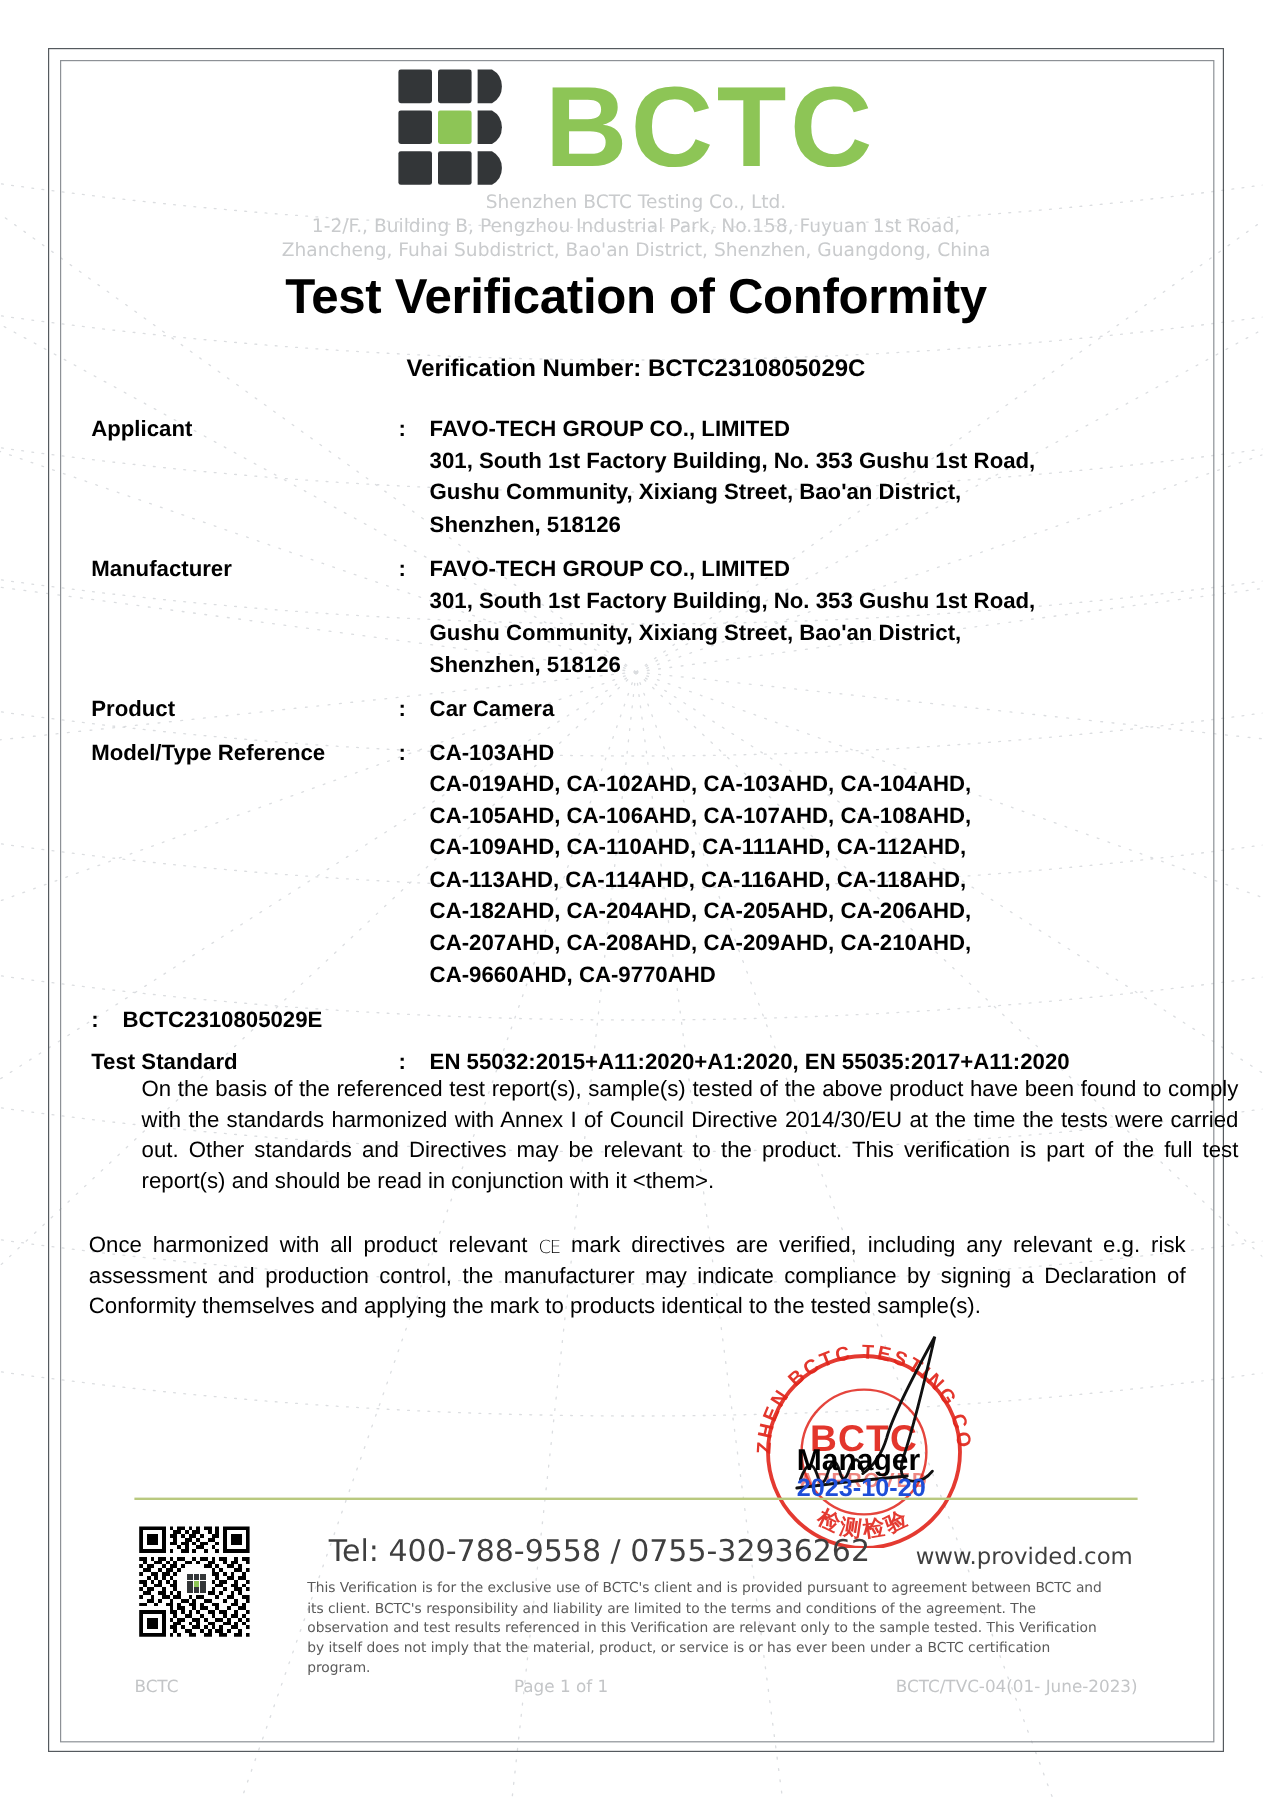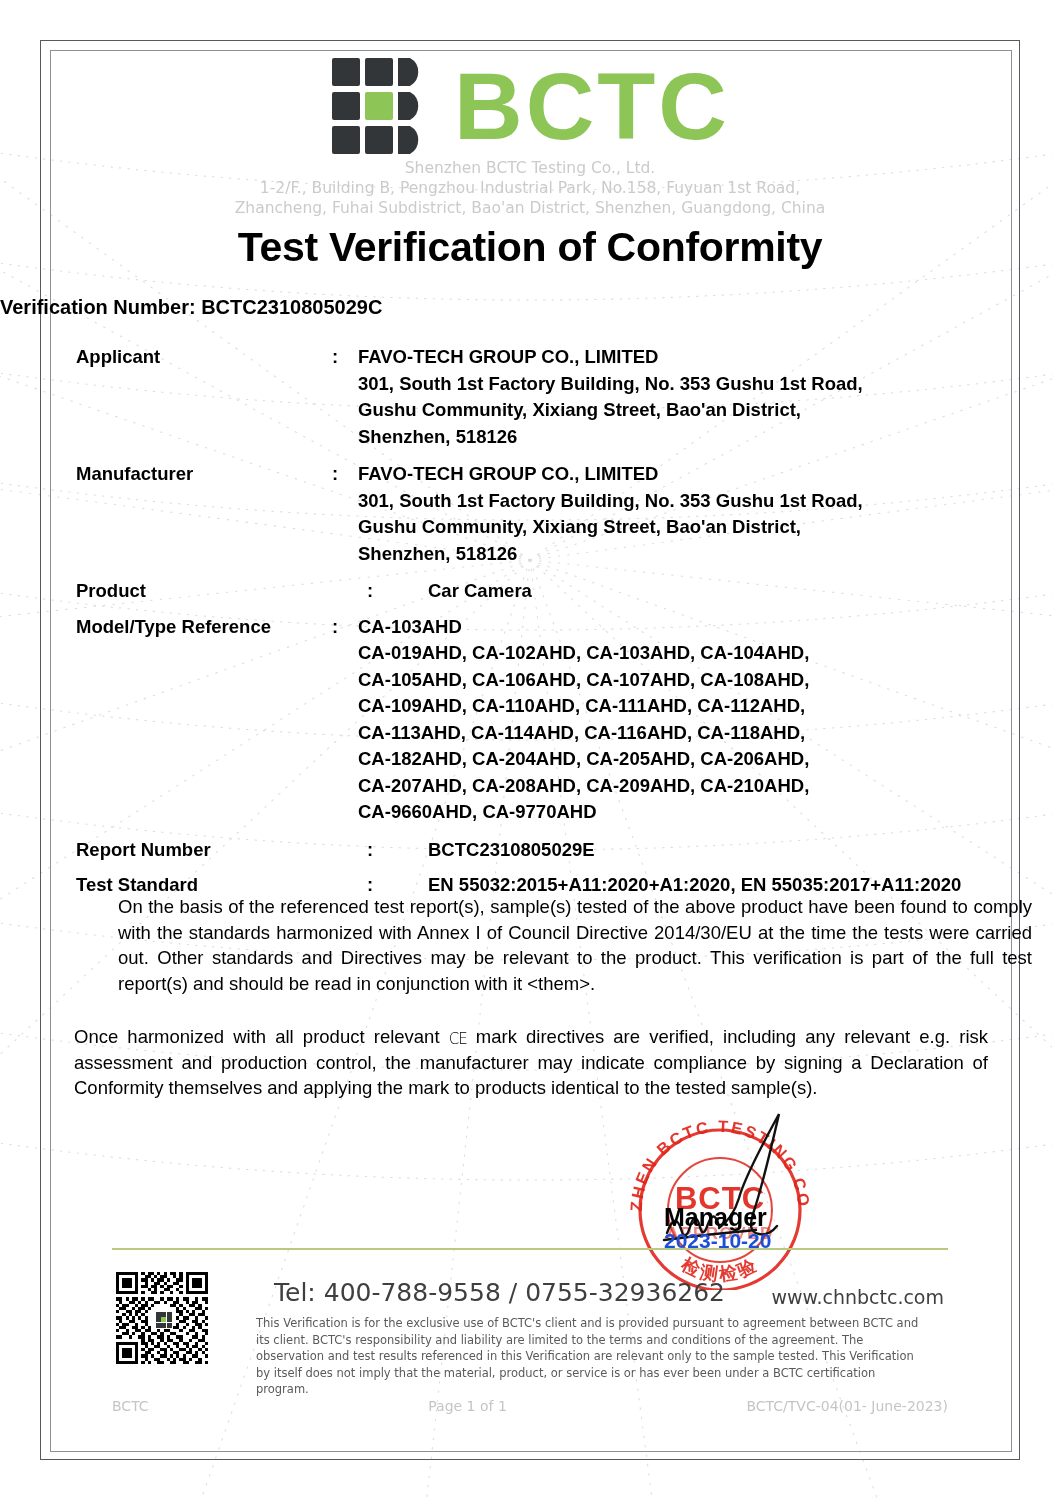--- a/index.html
+++ b/index.html
@@ -92,20 +92,21 @@
     text-align: center;
     font-size: 41px;
     font-weight: bold;
     color: #000;
     letter-spacing: -0.3px;
   }
   .verif-no {
     position: absolute;
     left: 0; top: 296px;
     width: 1060px;
+    text-align: center;
     font-size: 20px;
     font-weight: bold;
     color: #000;
   }
 
   
   .fields {
     position: absolute;
     left: 76px; top: 344px;
     width: 910px;
@@ -132,21 +133,21 @@
     line-height: 25px;
   }
   .field-value {
     flex: 1;
     font-size: 18.5px;
     font-weight: bold;
     color: #000;
     line-height: 26.5px;
     white-space: pre-line;
   }
-  .field-row.tight { margin-bottom: 9px; gap: 35px; }
+  .field-row.tight { margin-bottom: 9px; }
 
   
   .para {
     position: absolute;
     left: 74px;
     width: 914px;
     font-size: 18.5px;
     line-height: 25.5px;
     color: #000;
     text-align: justify;
@@ -340,21 +341,20 @@
 CA-019AHD, CA-102AHD, CA-103AHD, CA-104AHD,
 CA-105AHD, CA-106AHD, CA-107AHD, CA-108AHD,
 CA-109AHD, CA-110AHD, CA-111AHD, CA-112AHD,
 CA-113AHD, CA-114AHD, CA-116AHD, CA-118AHD,
 CA-182AHD, CA-204AHD, CA-205AHD, CA-206AHD,
 CA-207AHD, CA-208AHD, CA-209AHD, CA-210AHD,
 CA-9660AHD, CA-9770AHD</div>
       </div>
 
       <div class="field-row tight">
-        <div class="field-label">Report Number</div>
         <div class="field-colon">:</div>
         <div class="field-value">BCTC2310805029E</div>
       </div>
 
       <div class="field-row tight">
         <div class="field-label">Test Standard</div>
         <div class="field-colon">:</div>
         <div class="field-value">EN 55032:2015+A11:2020+A1:2020, EN 55035:2017+A11:2020</div>
       </div>
 
@@ -616,21 +616,21 @@
         <rect x="12.6" y="14.3" width="1.5" height="1.5" fill="#333638"></rect>
         <rect x="14.3" y="14.3" width="1.5" height="1.5" fill="#8dc556"></rect>
         <rect x="16" y="14.3" width="1.5" height="1.5" fill="#333638"></rect>
         <rect x="12.6" y="16" width="1.5" height="1.5" fill="#333638"></rect>
         <rect x="14.3" y="16" width="1.5" height="1.5" fill="#333638"></rect>
         <rect x="16" y="16" width="1.5" height="1.5" fill="#333638"></rect>
       </g>
     </svg>
 
     <div class="tel">Tel: 400-788-9558 / 0755-32936262</div>
-    <div class="web">www.chnbctc.com</div>
+    <div class="web">www.provided.com</div>
     <div class="disclaimer">This Verification is for the exclusive use of BCTC's client and is provided pursuant to agreement between BCTC and its client. BCTC's responsibility and liability are limited to the terms and conditions of the agreement. The observation and test results referenced in this Verification are relevant only to the sample tested. This Verification by itself does not imply that the material, product, or service is or has ever been under a BCTC certification program.</div>
 
     <div class="footbar">
       <span>BCTC</span>
       <span class="mid">Page 1 of 1</span>
       <span>BCTC/TVC-04(01- June-2023)</span>
     </div>
 
   </div>
 </div>

